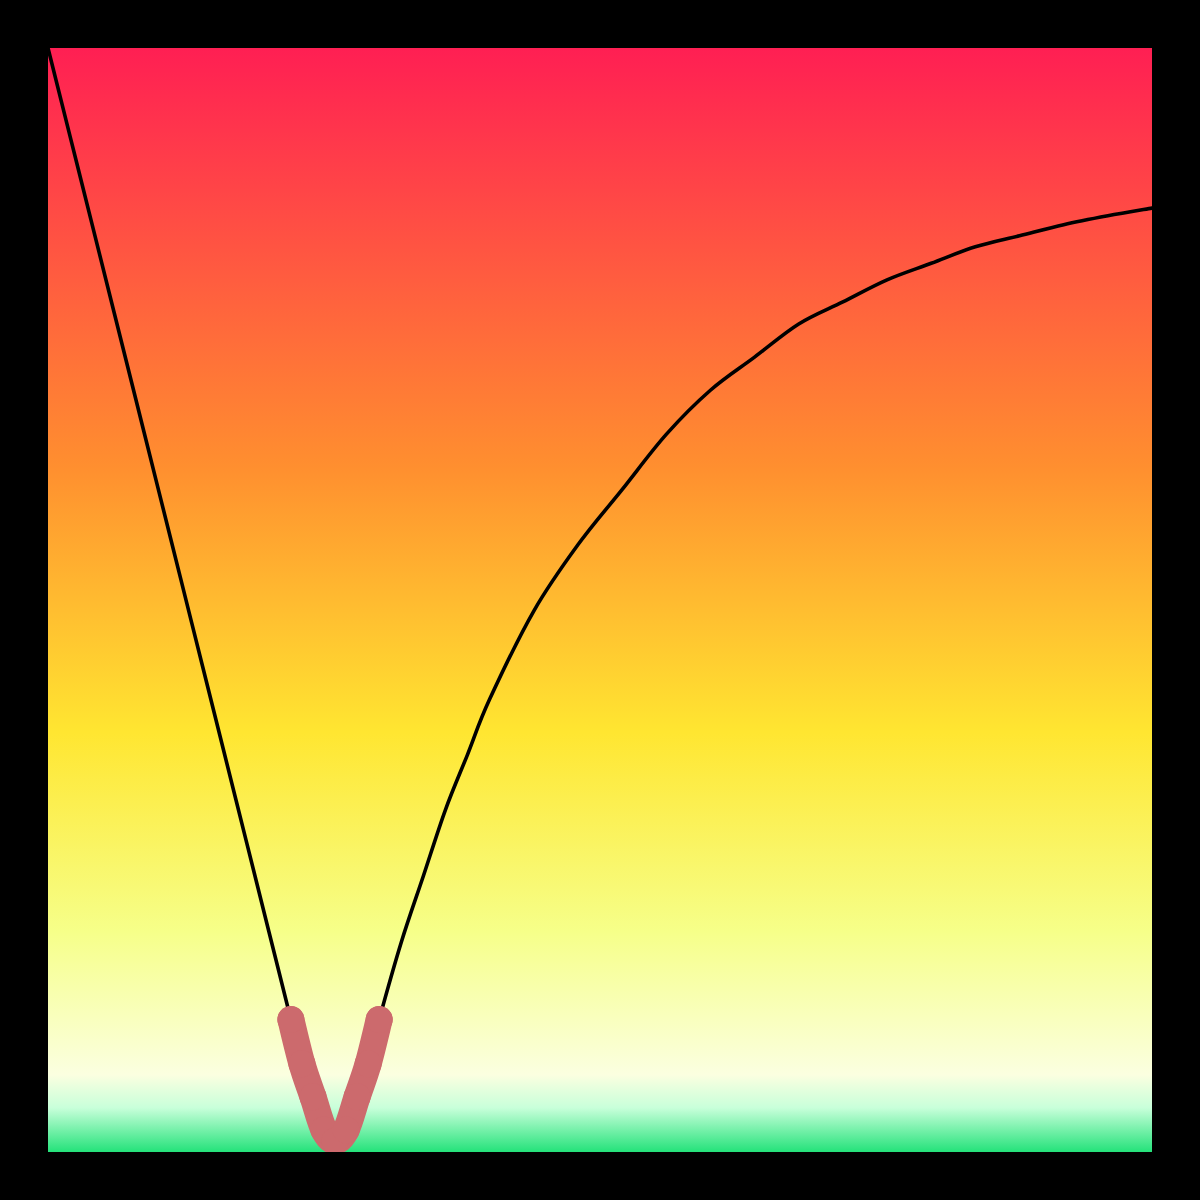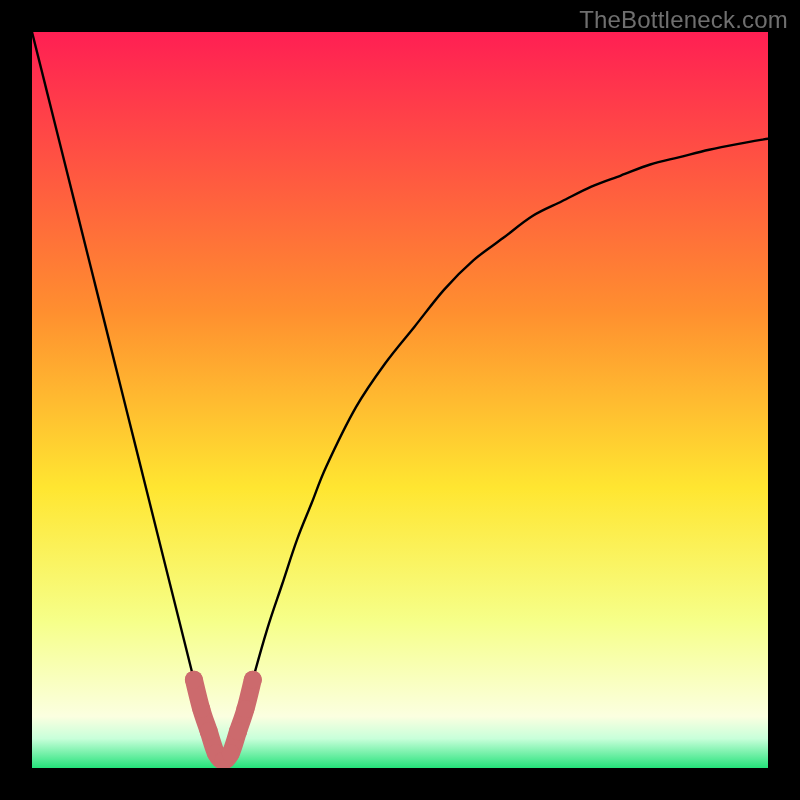--- a/index.html
+++ b/index.html
@@ -63,14 +63,13 @@
           <circle cx="176.64" cy="699.2" r="9" fill="#cc6a6d"></circle>
           <circle cx="184" cy="721.28" r="9" fill="#cc6a6d"></circle>
           <circle cx="191.36" cy="728.64" r="9" fill="#cc6a6d"></circle>
           <circle cx="198.72000000000003" cy="721.28" r="9" fill="#cc6a6d"></circle>
           <circle cx="206.08" cy="699.2" r="9" fill="#cc6a6d"></circle>
           <circle cx="213.44" cy="677.12" r="9" fill="#cc6a6d"></circle>
           <circle cx="220.79999999999998" cy="647.6800000000001" r="9" fill="#cc6a6d"></circle>
         </g>
     </svg>
   </div>
-  <div class="watermark">TheBottleneck.com</div>
 </div>
 
 </body></html>

